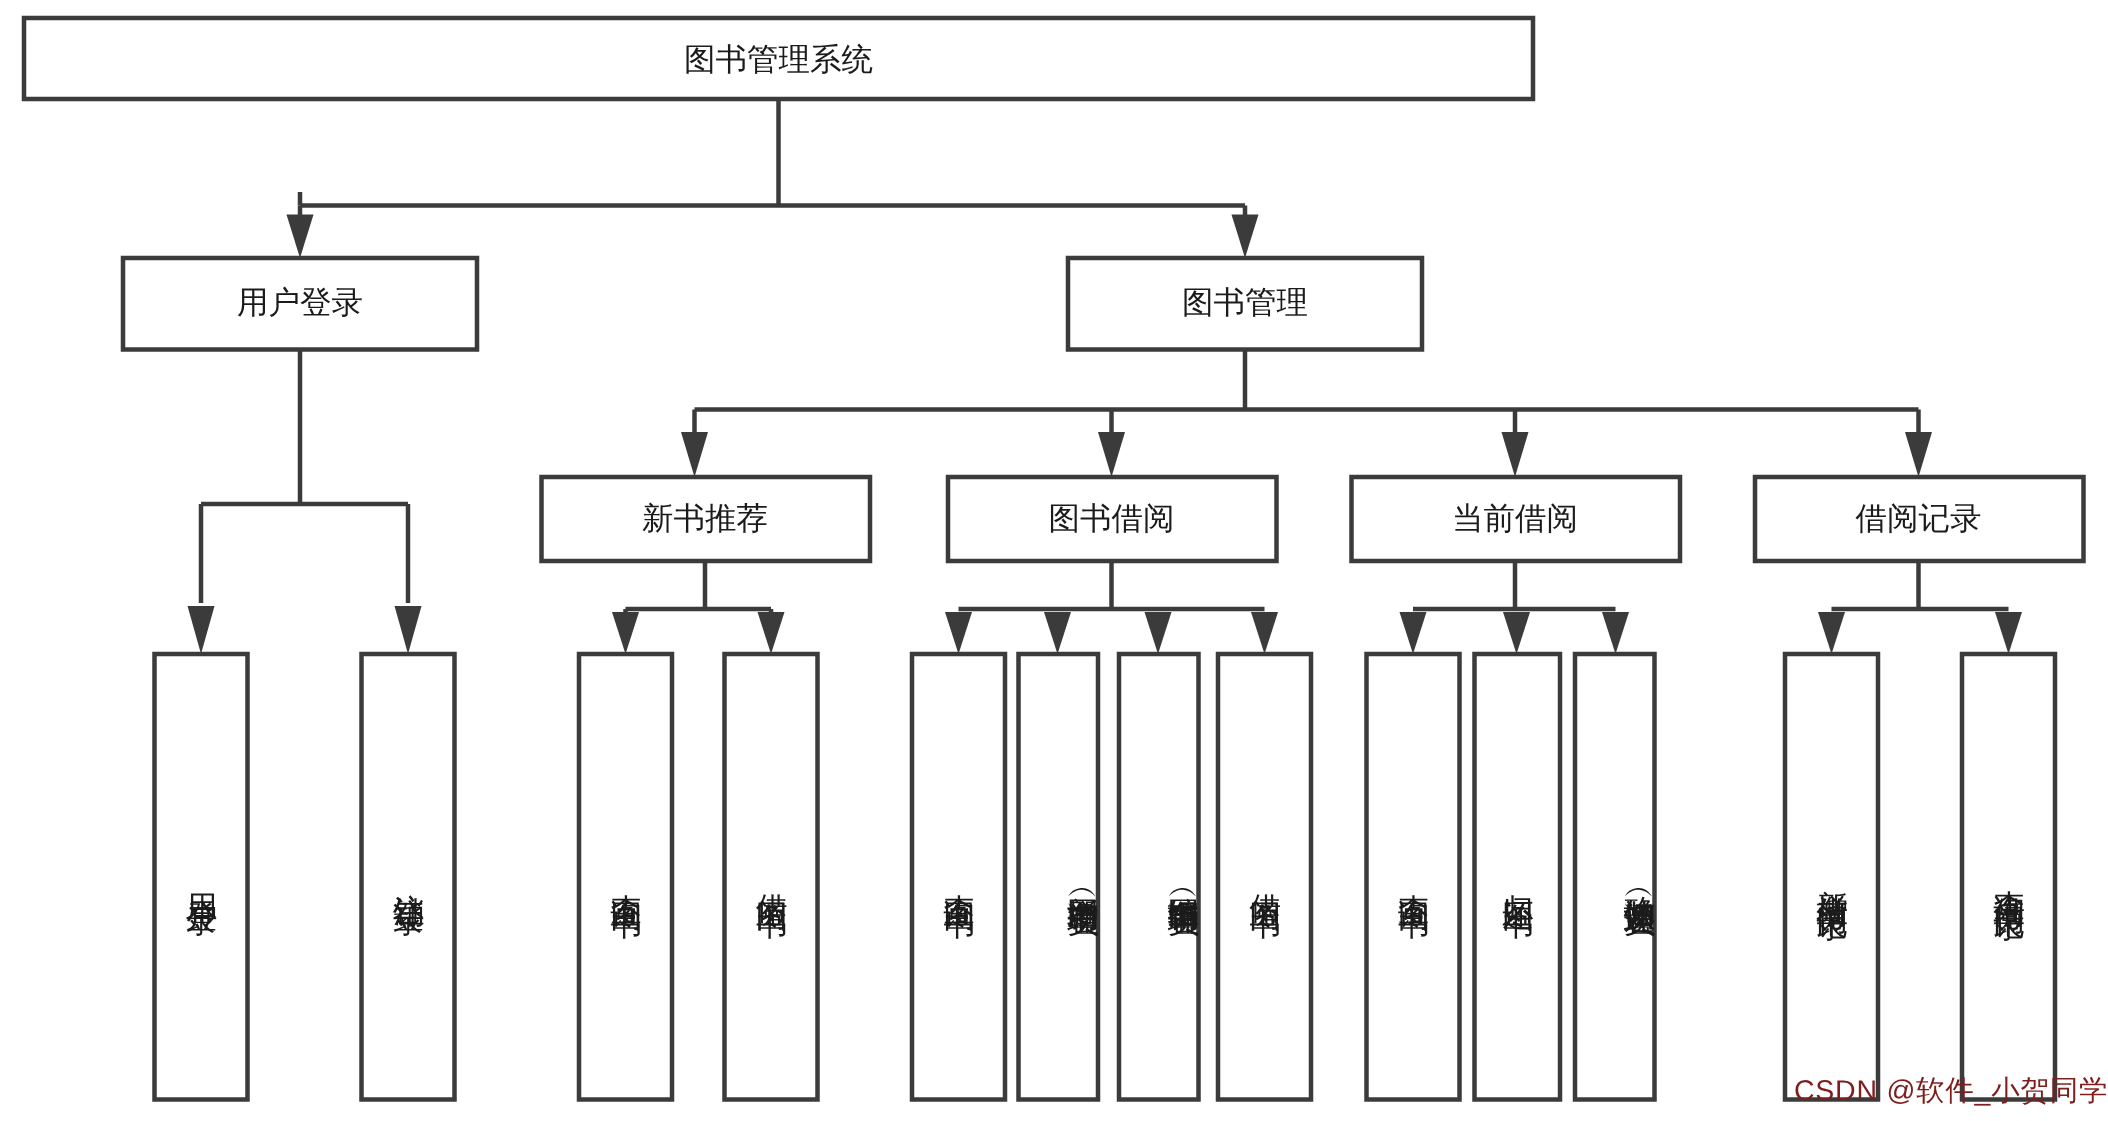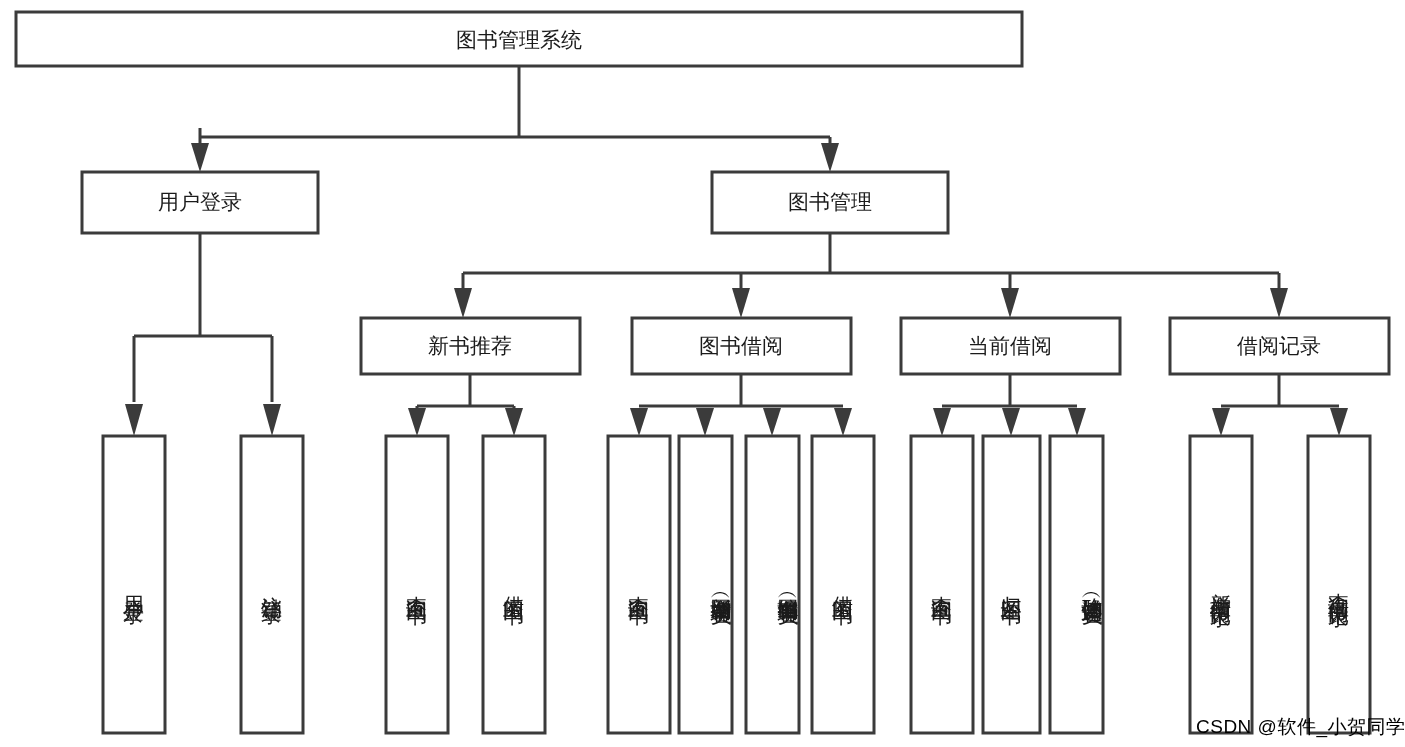--- a/index.html
+++ b/index.html
@@ -58,21 +58,21 @@
     letter-spacing: 3px;
     line-height: 1;
     white-space: nowrap;
     text-align: center;
     pointer-events: none;
   }
   .watermark {
     position: absolute;
     font-family: "Liberation Sans", "DejaVu Sans", sans-serif;
     font-size: 19px;
-    color: #000000;
+    color: #7f1d1d;
     white-space: nowrap;
     letter-spacing: 0.5px;
   }
 </style>
 </head>
 <body>
 
 <div id="diagram-root">
 
   <svg id="flow-svg" viewBox="0 0 1405 747">

